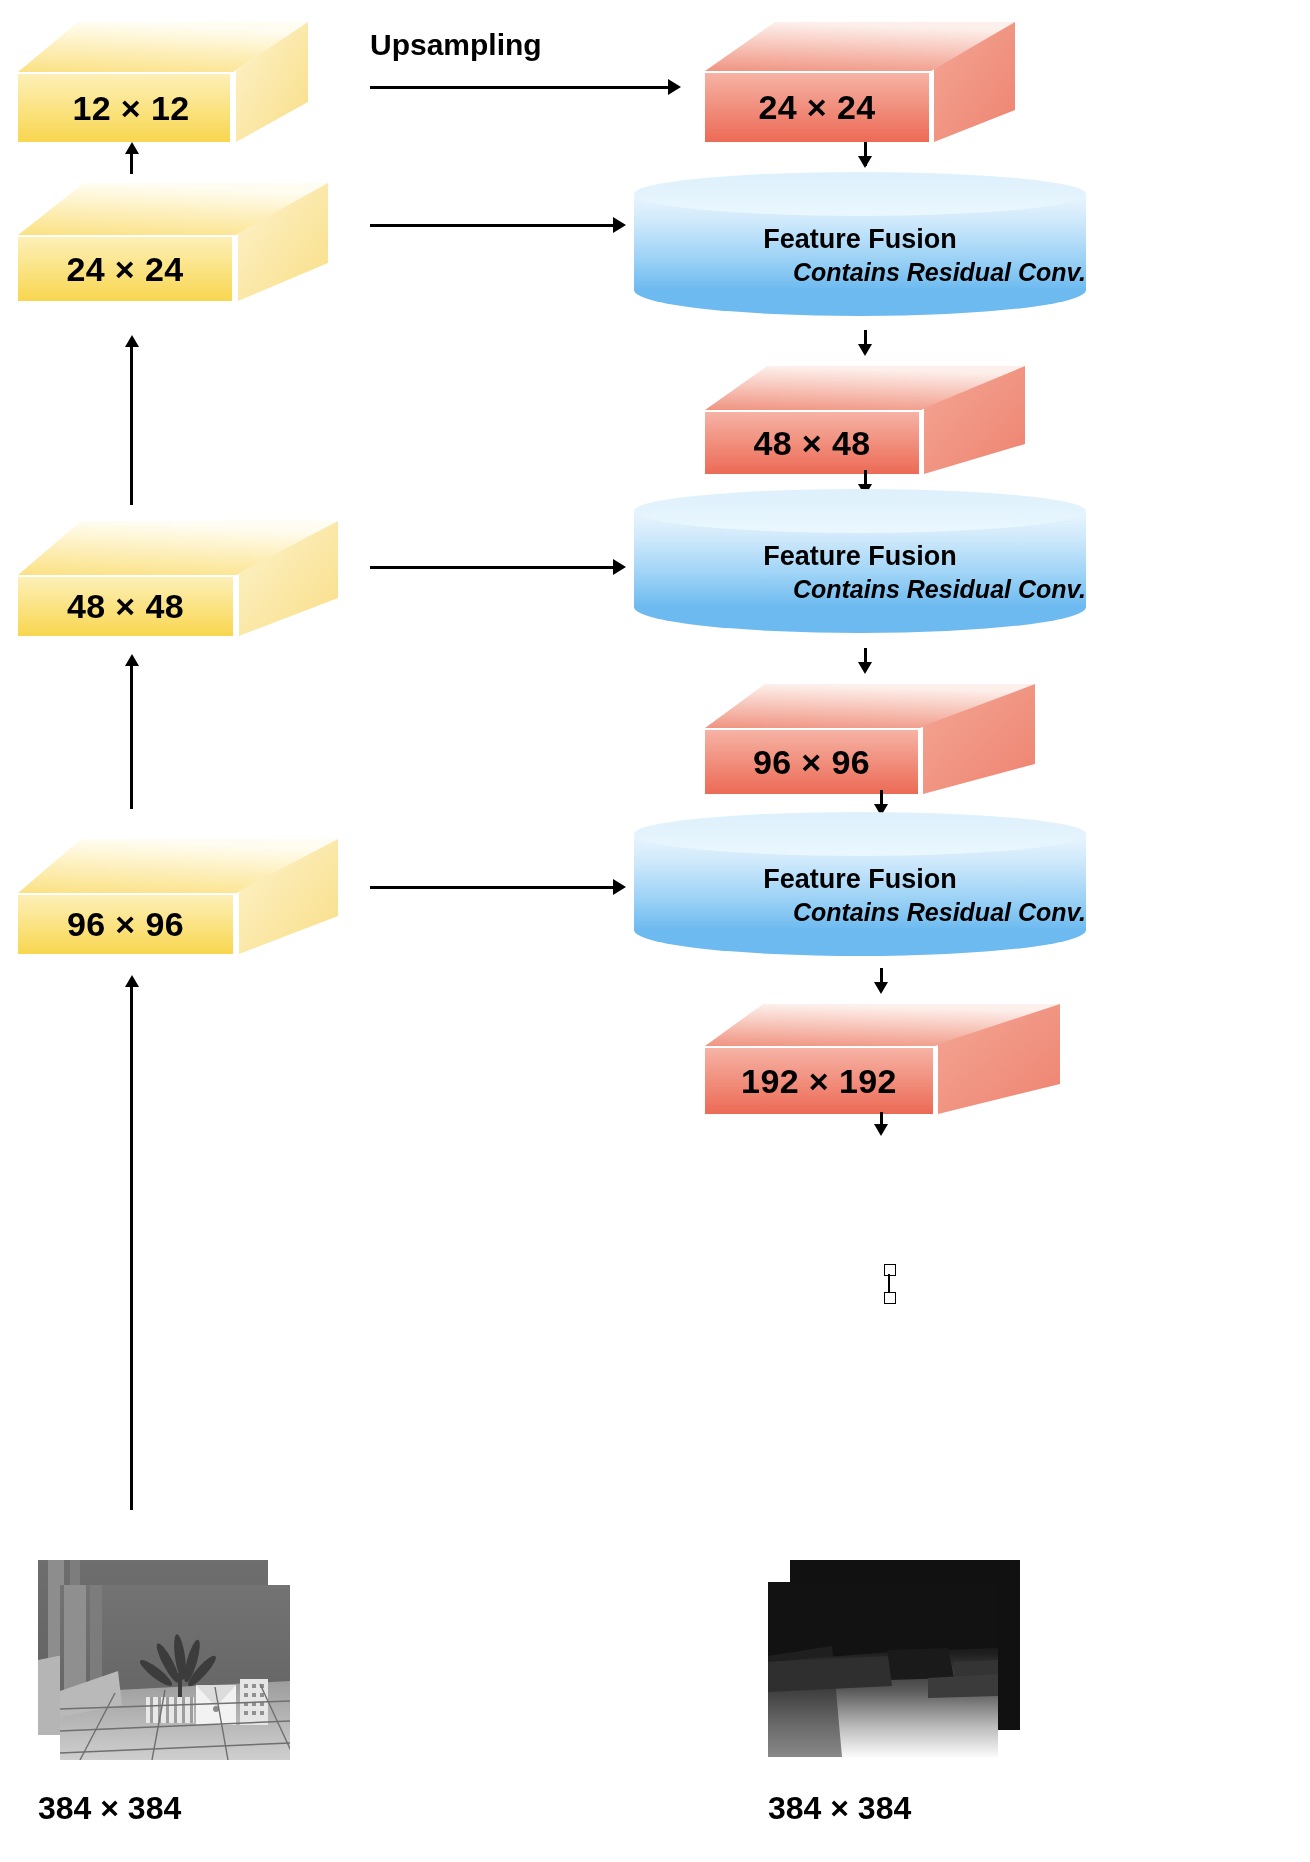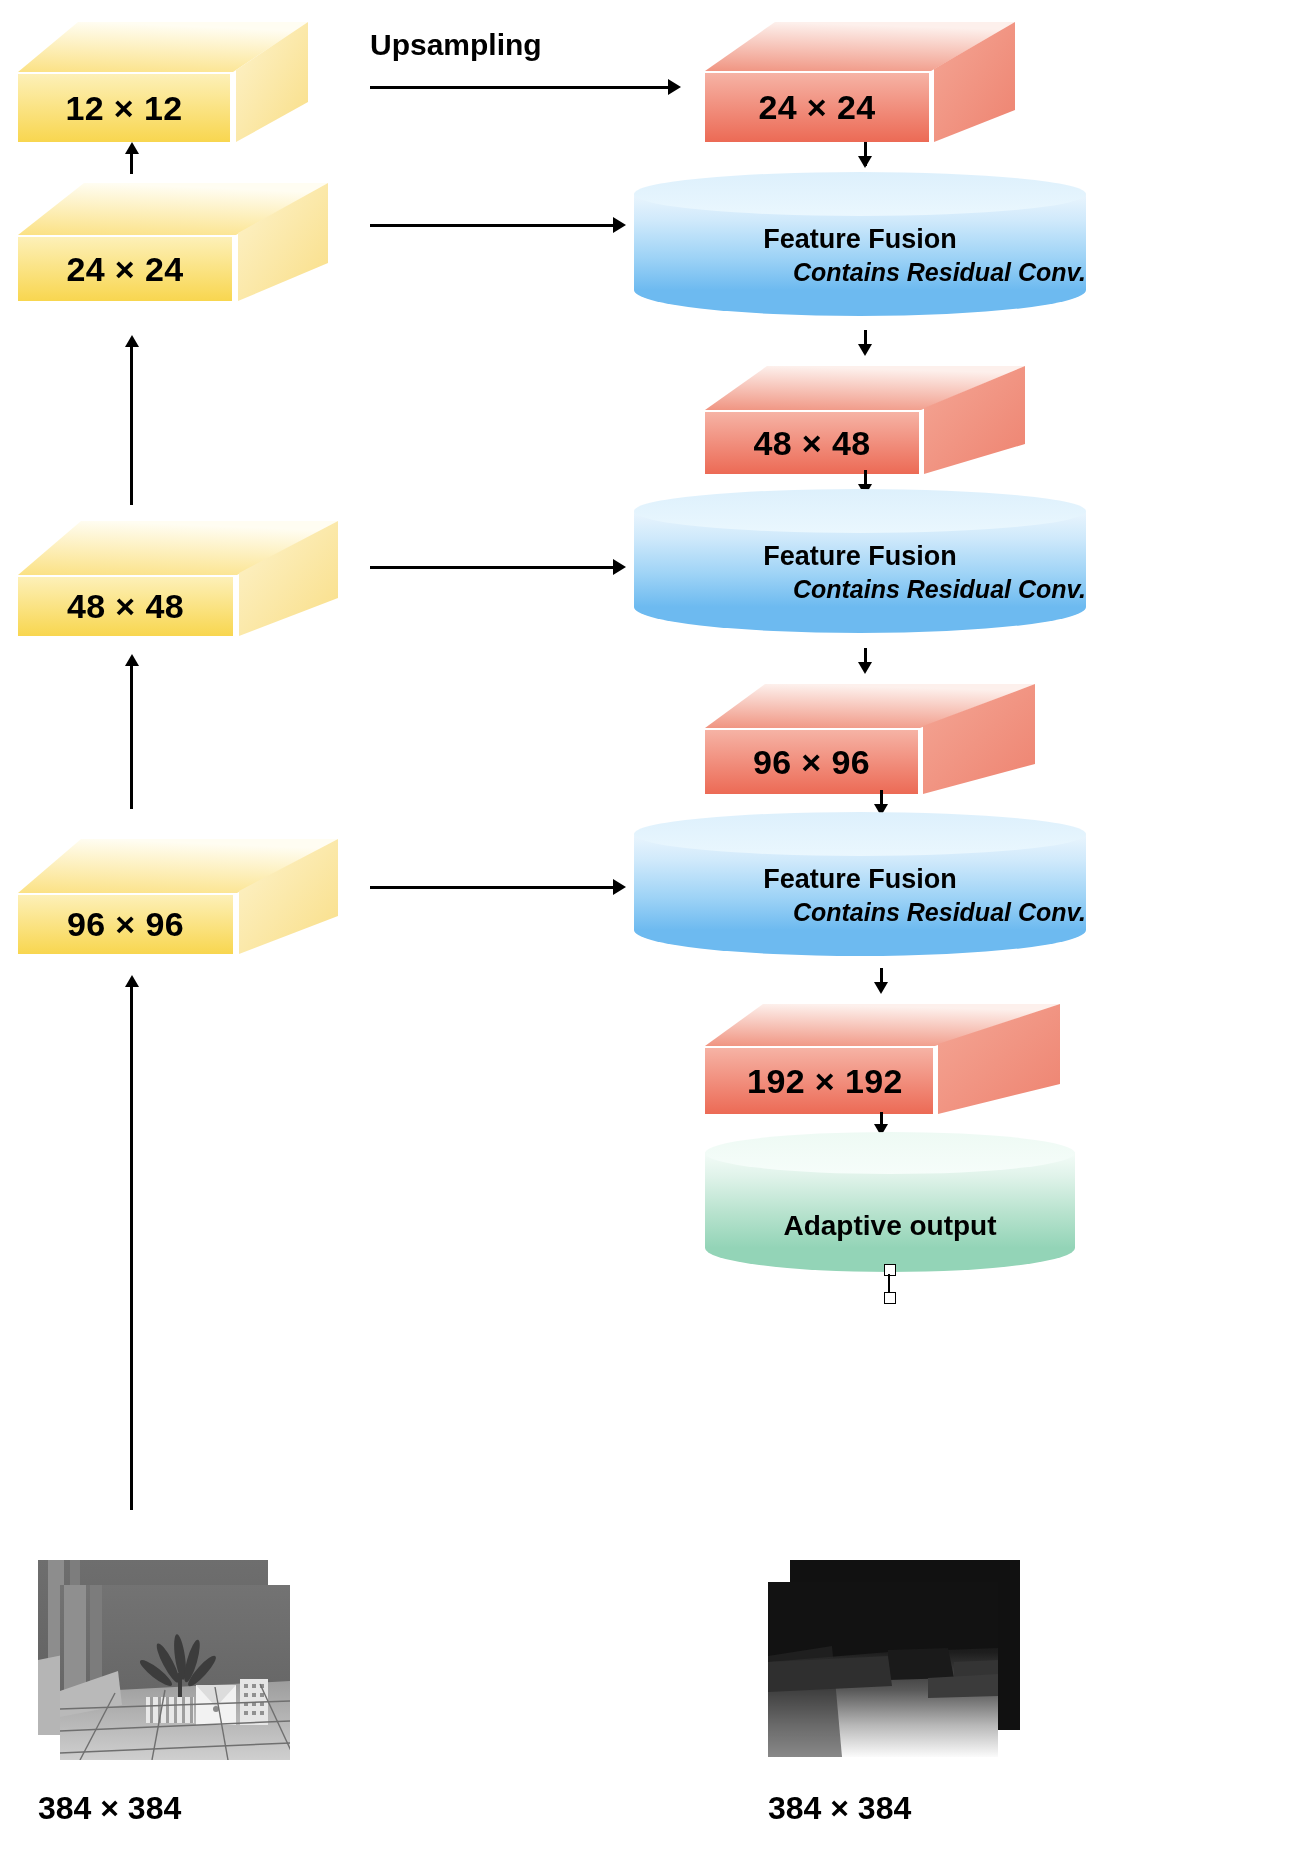--- a/index.html
+++ b/index.html
@@ -55,21 +55,21 @@
         </linearGradient>
         <linearGradient id="ySide1" x1="0" y1="0" x2="1" y2="1">
           <stop offset="0%" stop-color="#fdf3cd"></stop>
             <stop offset="100%" stop-color="#f9de86"></stop>
         </linearGradient>
       </defs>
       <polygon points="0,62 60,12 290,12 215,62" fill="url(#yTop1)"></polygon>
       <polygon points="218,60 290,12 290,92 218,132" fill="url(#ySide1)"></polygon>
       <rect x="0" y="64" width="212" height="68" fill="url(#yFront1)"></rect>
     </svg>
-    <div class="lbl" style="left:0;top:64px;width:212px;height:68px;font-size:34px;">12 × 12</div>
+    <div class="lbl" style="left:7px;top:64px;width:212px;height:68px;font-size:34px;">12 × 12</div>
   </div>
 
   <div class="box" style="left:18px;top:175px;width:310px;height:140px;">
     <svg width="310" height="140" style="position:absolute;left:0;top:0;">
       <defs>
         <linearGradient id="yTop2" x1="0" y1="1" x2="0.25" y2="0">
           <stop offset="0%" stop-color="#fbe183"></stop>
             <stop offset="100%" stop-color="#fffdf2"></stop>
         </linearGradient>
         <linearGradient id="yFront2" x1="0" y1="0" x2="0" y2="1">
@@ -306,35 +306,27 @@
         </linearGradient>
         <linearGradient id="rSide4" x1="0" y1="0" x2="1" y2="1">
           <stop offset="0%" stop-color="#f4a695"></stop>
             <stop offset="100%" stop-color="#ee8370"></stop>
         </linearGradient>
       </defs>
       <polygon points="0,48 58,6 355,6 230,48" fill="url(#rTop4)"></polygon>
       <polygon points="233,46 355,6 355,86 233,116" fill="url(#rSide4)"></polygon>
       <rect x="0" y="50" width="228" height="66" fill="url(#rFront4)"></rect>
     </svg>
-    <div class="lbl" style="left:0;top:50px;width:228px;height:66px;font-size:34px;margin-left:6px;">192 × 192</div>
+    <div class="lbl" style="left:0;top:50px;width:228px;height:66px;font-size:34px;">192 × 192</div>
   </div>
   <div class="node">
     <div class="arr" style="left:880px;top:1112px;width:3px;height:20px;"></div>
     <div class="arrowhead ah-down" style="left:874px;top:1124px;"></div>
   </div>
 
-  <div class="cyl" style="left:705px;top:1132px;width:370px;height:150px;">
-    <div class="bot" style="top:92px;width:370px;height:48px;background:#93d4b7;"></div>
-    <div class="body" style="top:20px;width:370px;height:96px;
-         background:linear-gradient(to bottom,#f4fcf8 0%,#e0f3ea 25%,#b6e2cd 65%,#93d4b7 100%);"></div>
-    <div class="top" style="top:0;width:370px;height:42px;
-         background:linear-gradient(to bottom,#eefaf4,#f6fdfa);"></div>
-    <div class="txt t1" style="top:78px;font-size:28px;">Adaptive output</div>
-  </div>
 
   <div class="sq" style="left:884px;top:1264px;width:10px;height:10px;"></div>
   <div class="sq" style="left:884px;top:1292px;width:10px;height:10px;"></div>
   <div class="arr" style="left:888px;top:1274px;width:2px;height:18px;"></div>
 
   <div class="node" style="position:absolute;left:38px;top:1560px;width:260px;height:210px;">
 
     <div class="thumb" style="left:0;top:0;width:230px;height:175px;background:#6a6a6a;">
       <svg width="230" height="175" style="position:absolute;left:0;top:0;">
         <defs>

